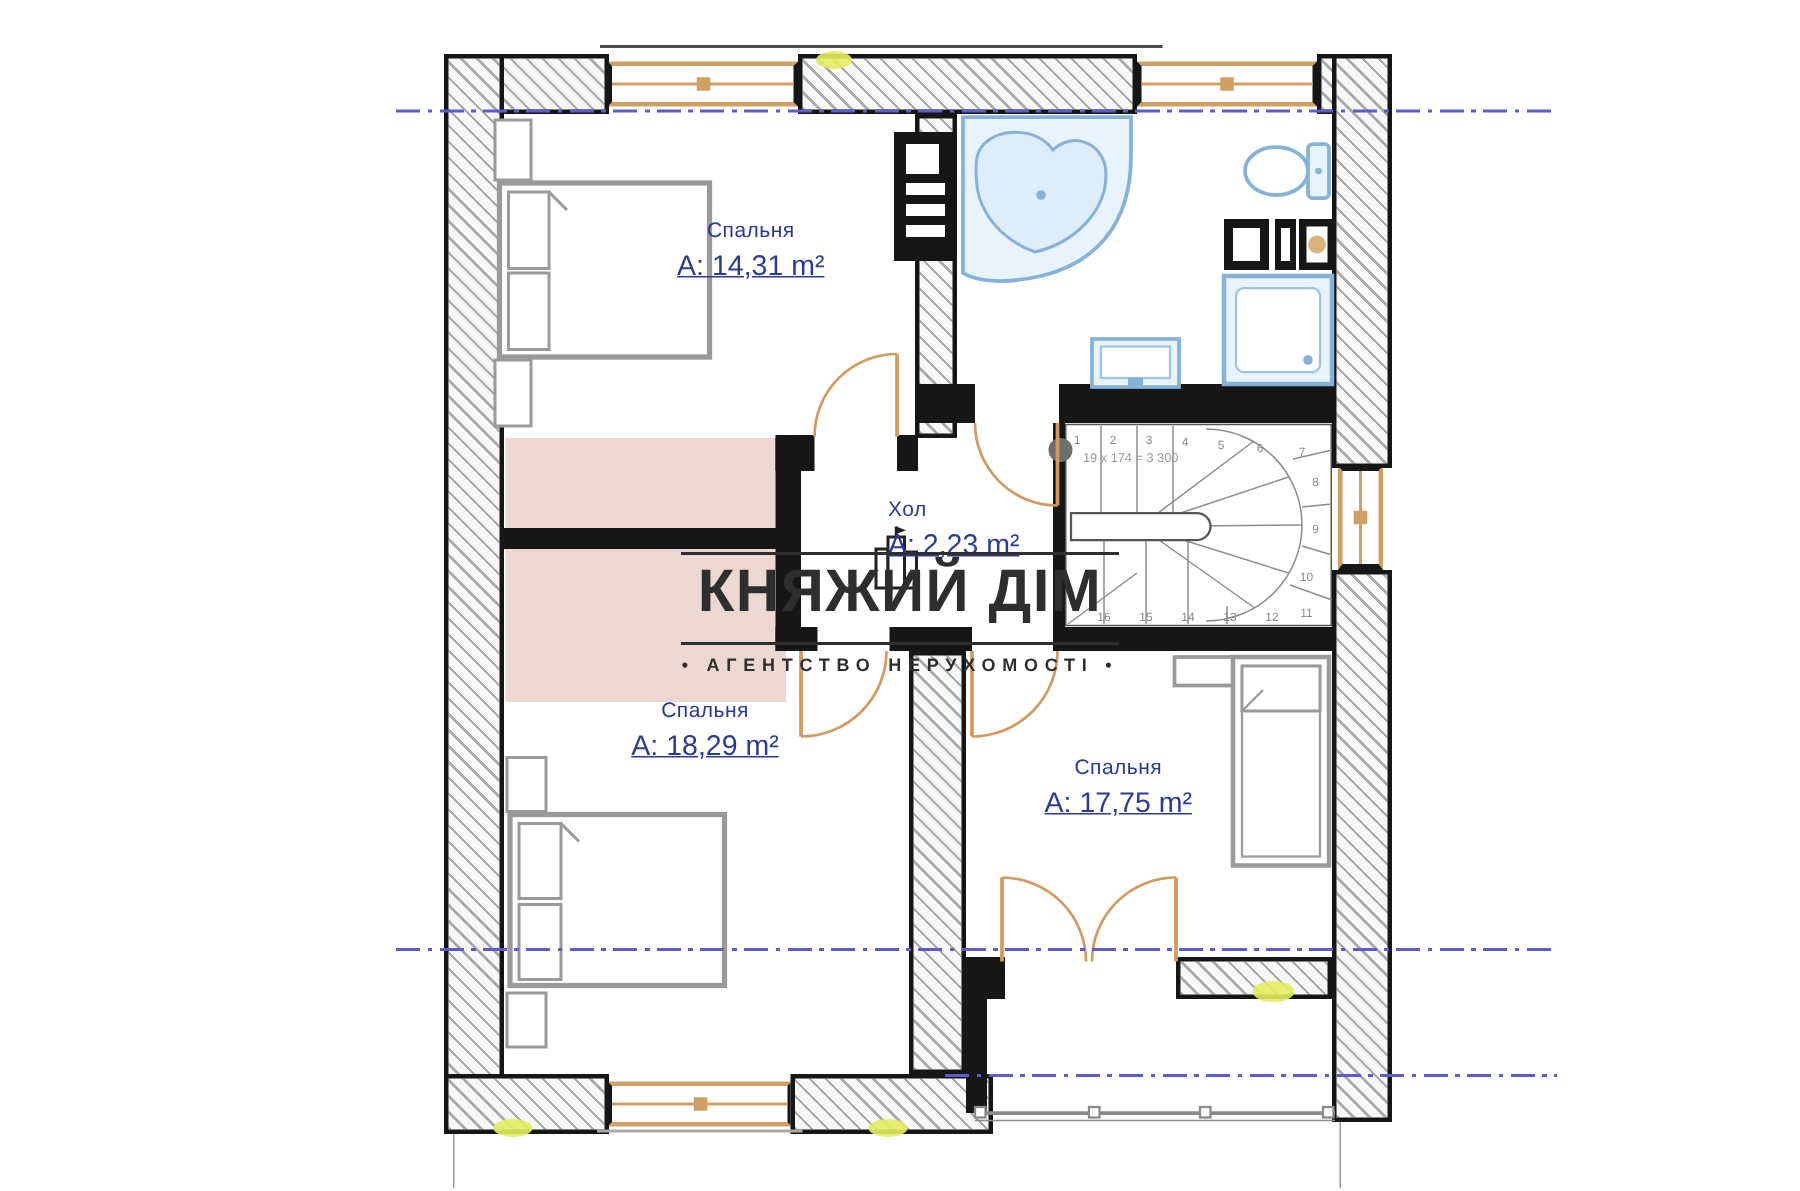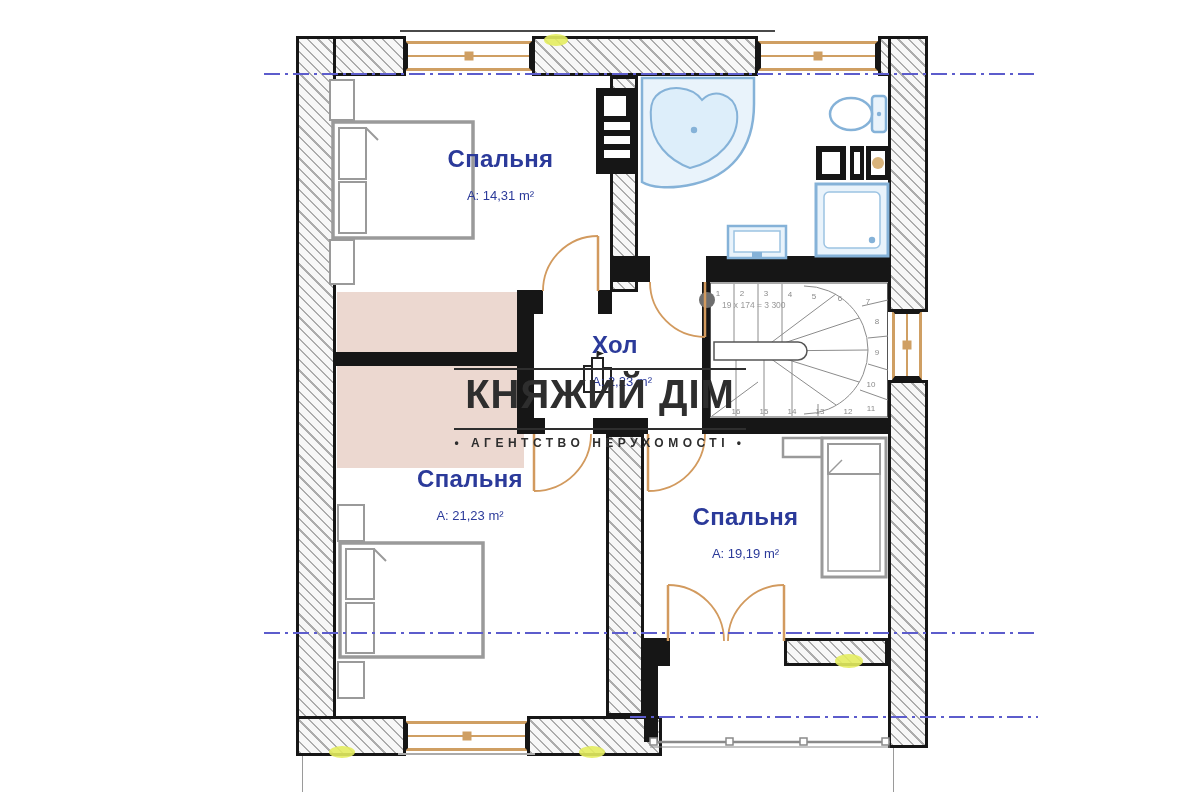--- a/index.html
+++ b/index.html
@@ -24,22 +24,22 @@
   .win-v .sq{position:absolute;left:50%;top:50%;width:9px;height:9px;transform:translate(-50%,-50%);background:var(--wintan);}
   .pink{position:absolute;background:var(--pink);z-index:1;}
   .overlay{position:absolute;left:0;top:0;z-index:5;pointer-events:none;}
   .dash{position:absolute;height:2px;z-index:6;
         background:repeating-linear-gradient(90deg,var(--dash) 0 16px,transparent 16px 21px,var(--dash) 21px 24px,transparent 24px 29px);}
   .vline{position:absolute;width:1px;background:#9a9a9a;z-index:2;}
   .eaves{position:absolute;height:2px;background:#4a4a4a;z-index:2;}
   
   .rlabel{position:absolute;color:var(--labelblue);text-align:center;z-index:8;line-height:1.12;}
   .rlabel.la{text-align:left;}
-  .rname{font-weight:700;font-size:24px;letter-spacing:.3px;}
-  .rarea{font-size:13px;font-weight:400;margin-top:16px;}
+  .rname{font-weight:400;font-size:14px;letter-spacing:.3px;}
+  .rarea{font-size:19px;font-weight:400;margin-top:5px;text-decoration:underline;}
   
   .wm{position:absolute;left:440px;top:358px;width:320px;z-index:9;color:var(--wmdark);}
   .wm .ln{position:absolute;left:14px;right:14px;height:2px;background:var(--wmdark);}
   .wm .brand{position:absolute;left:0;right:0;top:14px;text-align:center;font-size:40px;font-weight:700;
              letter-spacing:1px;white-space:nowrap;}
   .wm .tag{position:absolute;left:-40px;right:-40px;top:78px;text-align:center;font-size:12px;font-weight:700;
            letter-spacing:4.5px;white-space:nowrap;}
   .bicon{position:absolute;left:582px;top:350px;z-index:7;}
 </style>
 </head>
@@ -257,25 +257,25 @@
     <div class="rarea">A: 14,31 m²</div>
   </div>
   <div class="rlabel" style="left:650px;top:142px;width:190px">
   </div>
   <div class="rlabel la" style="left:592px;top:332px;width:160px">
     <div class="rname">Хол</div>
     <div class="rarea">A: 2,23 m²</div>
   </div>
   <div class="rlabel" style="left:395px;top:466px;width:150px">
     <div class="rname">Спальня</div>
-    <div class="rarea">A: 21,23 m²</div>
+    <div class="rarea">A: 18,29 m²</div>
   </div>
   <div class="rlabel" style="left:678px;top:504px;width:135px">
     <div class="rname">Спальня</div>
-    <div class="rarea">A: 19,19 m²</div>
+    <div class="rarea">A: 17,75 m²</div>
   </div>
 
   <svg class="bicon" width="32" height="44" viewBox="0 0 32 44">
     <g fill="#fff" stroke="#222" stroke-width="2">
       <rect x="2" y="16" width="8" height="26"></rect>
       <rect x="10" y="8" width="11" height="34"></rect>
       <rect x="21" y="18" width="8" height="24"></rect>
     </g>
     <line x1="15.5" y1="8" x2="15.5" y2="1" stroke="#222" stroke-width="2"></line>
     <path d="M15.5,1 L22,3.5 L15.5,6 Z" fill="#222"></path>

